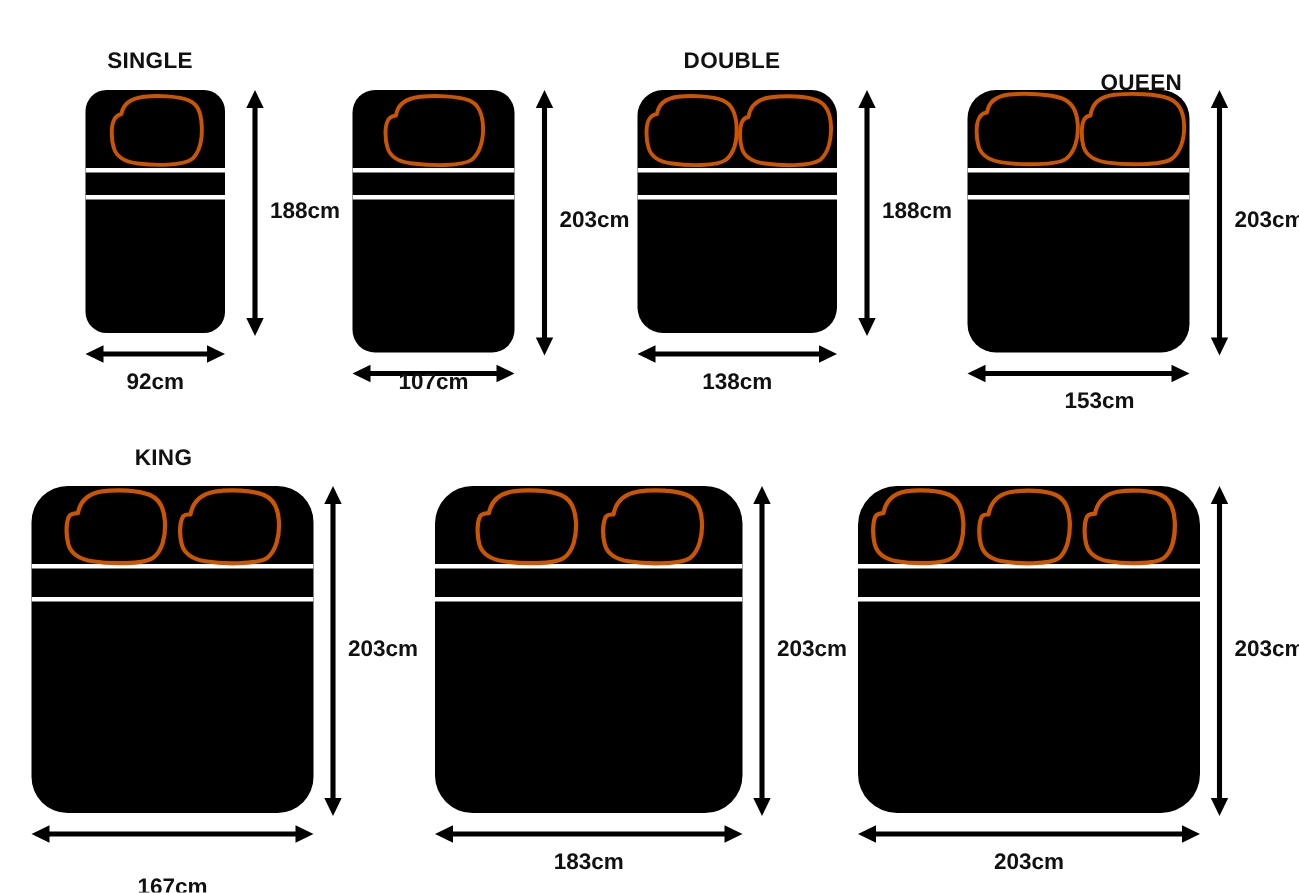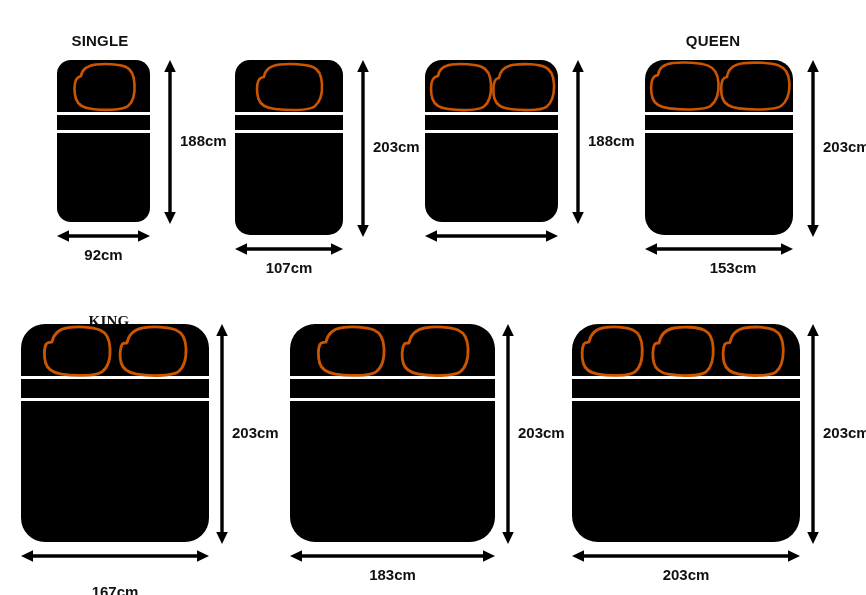--- a/index.html
+++ b/index.html
@@ -146,24 +146,25 @@
       </svg>
     </div>
     <div class="dim-label vertical-label" style="left:145px; top:106px;">203cm</div>
     <div class="dim" style="left:7px; top:209px;">
       <svg width="108" height="16" viewBox="0 0 108 16">
         <line x1="9" y1="8" x2="99" y2="8" stroke="#000000" stroke-width="3.4"></line>
         <polygon points="0,8 12,2.2 12,13.8" fill="#000000"></polygon>
         <polygon points="108,8 96,2.2 96,13.8" fill="#000000"></polygon>
       </svg>
     </div>
-    <div class="dim-label horizontal-label" style="left:7px; top:227px; width:108px;">107cm</div>
+    <div class="dim-label horizontal-label" style="left:7px; top:214px; width:108px;">107cm</div>
   </div>
 
   <div class="bed-figure" style="left:418px; top:32px; width:175px; height:245px;">
+    <div class="bed-title" style="top:0px; width:140px;">DOUBLE</div>
     <div class="bed-body" style="left:7px; top:28px; width:133px; height:162px; border-radius:17px;">
       <div class="band-line" style="top:52px;"></div>
       <div class="band-line" style="top:70px;"></div>
     </div>
     <div class="pillow" style="left:10px; top:30px;">
       <svg width="66" height="50" viewBox="0 0 66 50">
         <path d="M10,14 C11,7 16,3.5 24,2.5 C33,1.5 47,2 54,5 C60,7.5 62.5,13 63,22
                  C63.5,31 61.5,40 56,44.5 C50,49 31,48.5 20,47 C11.5,46 6.5,43 4.5,37
                  C2.5,31 2.5,22 4.5,18 C6,15 8,14.3 10,14 Z" fill="none" stroke="#cc5500" stroke-width="2.6" stroke-linejoin="round" stroke-linecap="round"></path>
       </svg>
@@ -183,24 +184,25 @@
       </svg>
     </div>
     <div class="dim-label vertical-label" style="left:170px; top:100px;">188cm</div>
     <div class="dim" style="left:7px; top:196px;">
       <svg width="133" height="16" viewBox="0 0 133 16">
         <line x1="9" y1="8" x2="124" y2="8" stroke="#000000" stroke-width="3.4"></line>
         <polygon points="0,8 12,2.2 12,13.8" fill="#000000"></polygon>
         <polygon points="133,8 121,2.2 121,13.8" fill="#000000"></polygon>
       </svg>
     </div>
+    <div class="dim-label horizontal-label" style="left:7px; top:214px; width:133px;">138cm</div>
   </div>
 
   <div class="bed-figure" style="left:638px; top:32px; width:200px; height:260px;">
-    <div class="bed-title" style="top:0px; width:150px;">QUEEN</div>
+    <div class="bed-title" style="top:15px; width:150px;text-align:right;">QUEEN</div>
     <div class="bed-body" style="left:7px; top:28px; width:148px; height:175px; border-radius:19px;">
       <div class="band-line" style="top:52px;"></div>
       <div class="band-line" style="top:70px;"></div>
     </div>
     <div class="pillow" style="left:10px; top:29px;">
       <svg width="74" height="50" viewBox="0 0 74 50">
         <path d="M10,14 C11,7 16,3 25,2 C36,1 52,1.6 60,4.6 C67,7.2 70,12.8 70.5,22
                  C71,31.5 68.5,40.5 62.5,45 C56,49.4 33,49 21,47.4 C12,46.2 6.5,43 4.5,37
                  C2.6,31 2.6,22 4.6,18 C6,15 8,14.3 10,14 Z" fill="none" stroke="#cc5500" stroke-width="2.6" stroke-linejoin="round" stroke-linecap="round"></path>
       </svg>
@@ -224,21 +226,21 @@
       <svg width="148" height="16" viewBox="0 0 148 16">
         <line x1="9" y1="8" x2="139" y2="8" stroke="#000000" stroke-width="3.4"></line>
         <polygon points="0,8 12,2.2 12,13.8" fill="#000000"></polygon>
         <polygon points="148,8 136,2.2 136,13.8" fill="#000000"></polygon>
       </svg>
     </div>
     <div class="dim-label horizontal-label" style="left:21px; top:227px; width:148px;">153cm</div>
   </div>
 
   <div class="bed-figure" style="left:14px; top:296px; width:240px; height:290px;">
-    <div class="bed-title" style="top:16px; width:190px;font-family:Liberation Serif, serif;">KING</div>
+    <div class="bed-title" style="top:1px; width:190px;">KING</div>
     <div class="bed-body" style="left:7px; top:28px; width:188px; height:218px; border-radius:24px;">
       <div class="band-line" style="top:52px;"></div>
       <div class="band-line" style="top:74px;"></div>
     </div>
     <div class="pillow" style="left:28px; top:29px;">
       <svg width="72" height="52" viewBox="0 0 72 52">
         <path d="M10,17 C11.5,9 17,4 26,2.6 C36,1.2 50,1.8 58,5 C64.5,7.8 67.5,13.5 68,23
                  C68.5,33 66,42.5 60,46.8 C53.5,51.4 31,51 19.5,49.2 C11,47.8 5.5,44.4 3.6,38
                  C1.8,31.6 2,22.8 4.2,19 C5.6,17.2 7.8,17.2 10,17 Z" fill="none" stroke="#cc5500" stroke-width="2.8" stroke-linejoin="round" stroke-linecap="round"></path>
       </svg>

